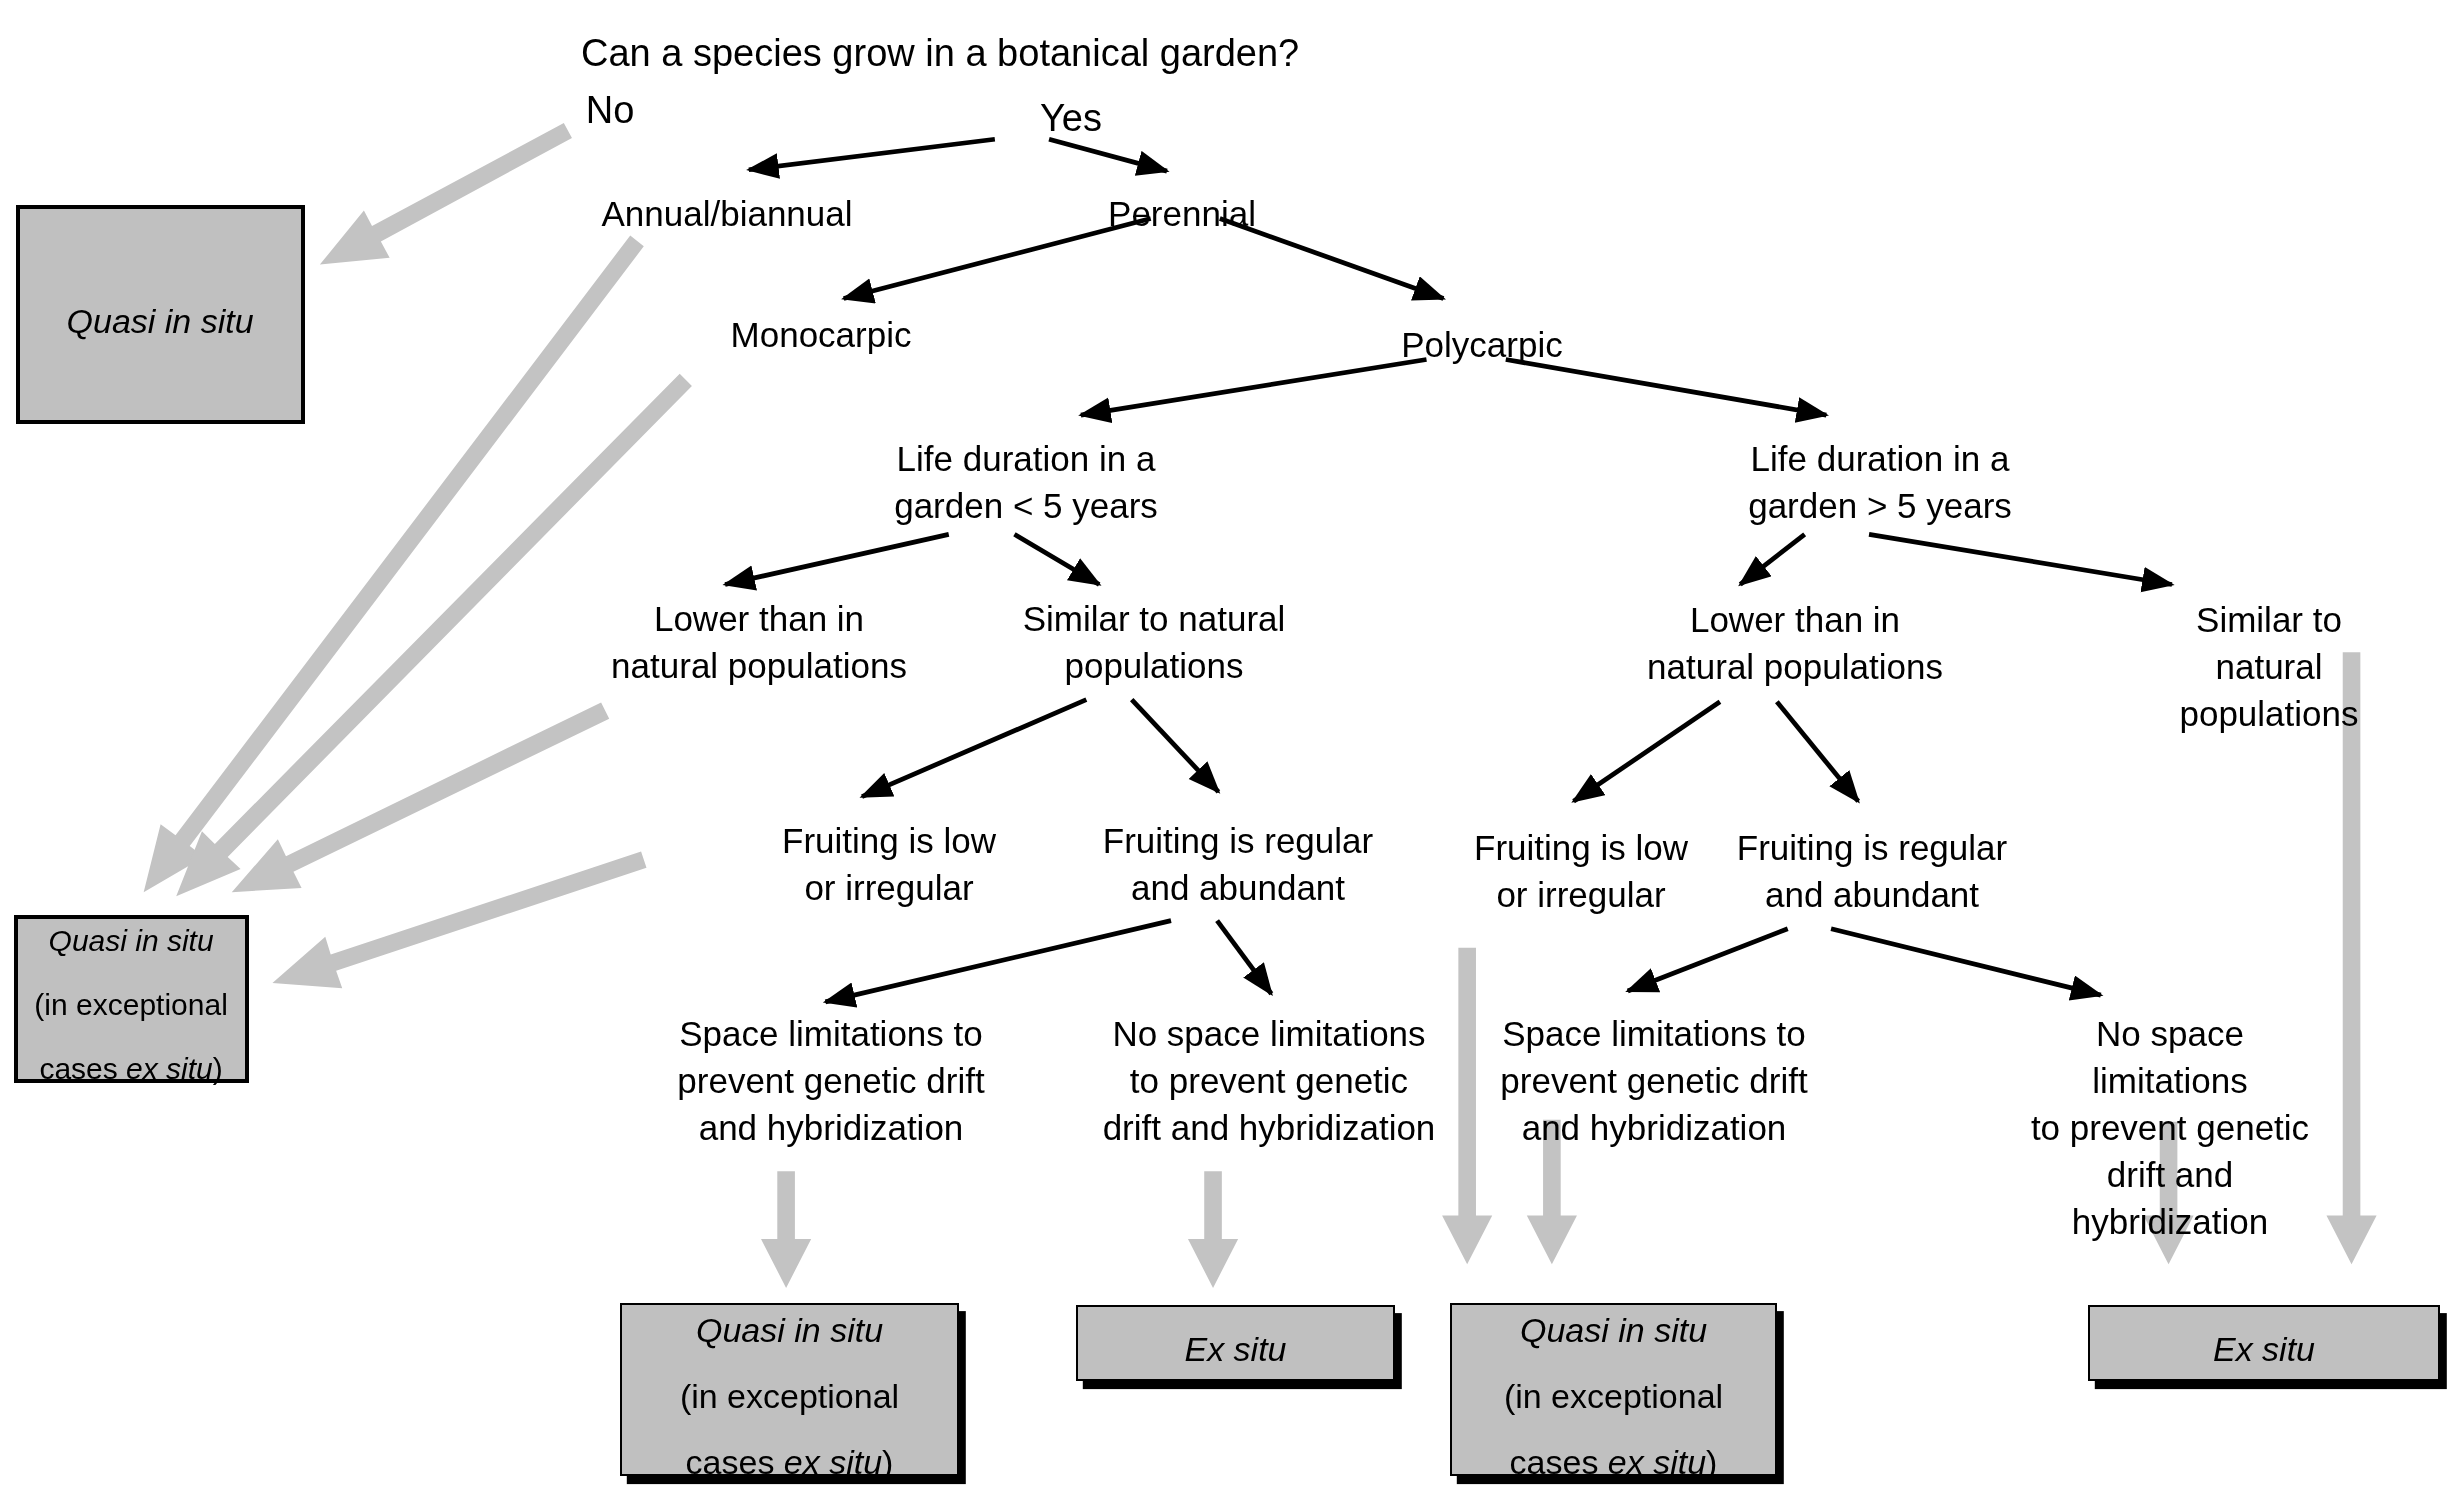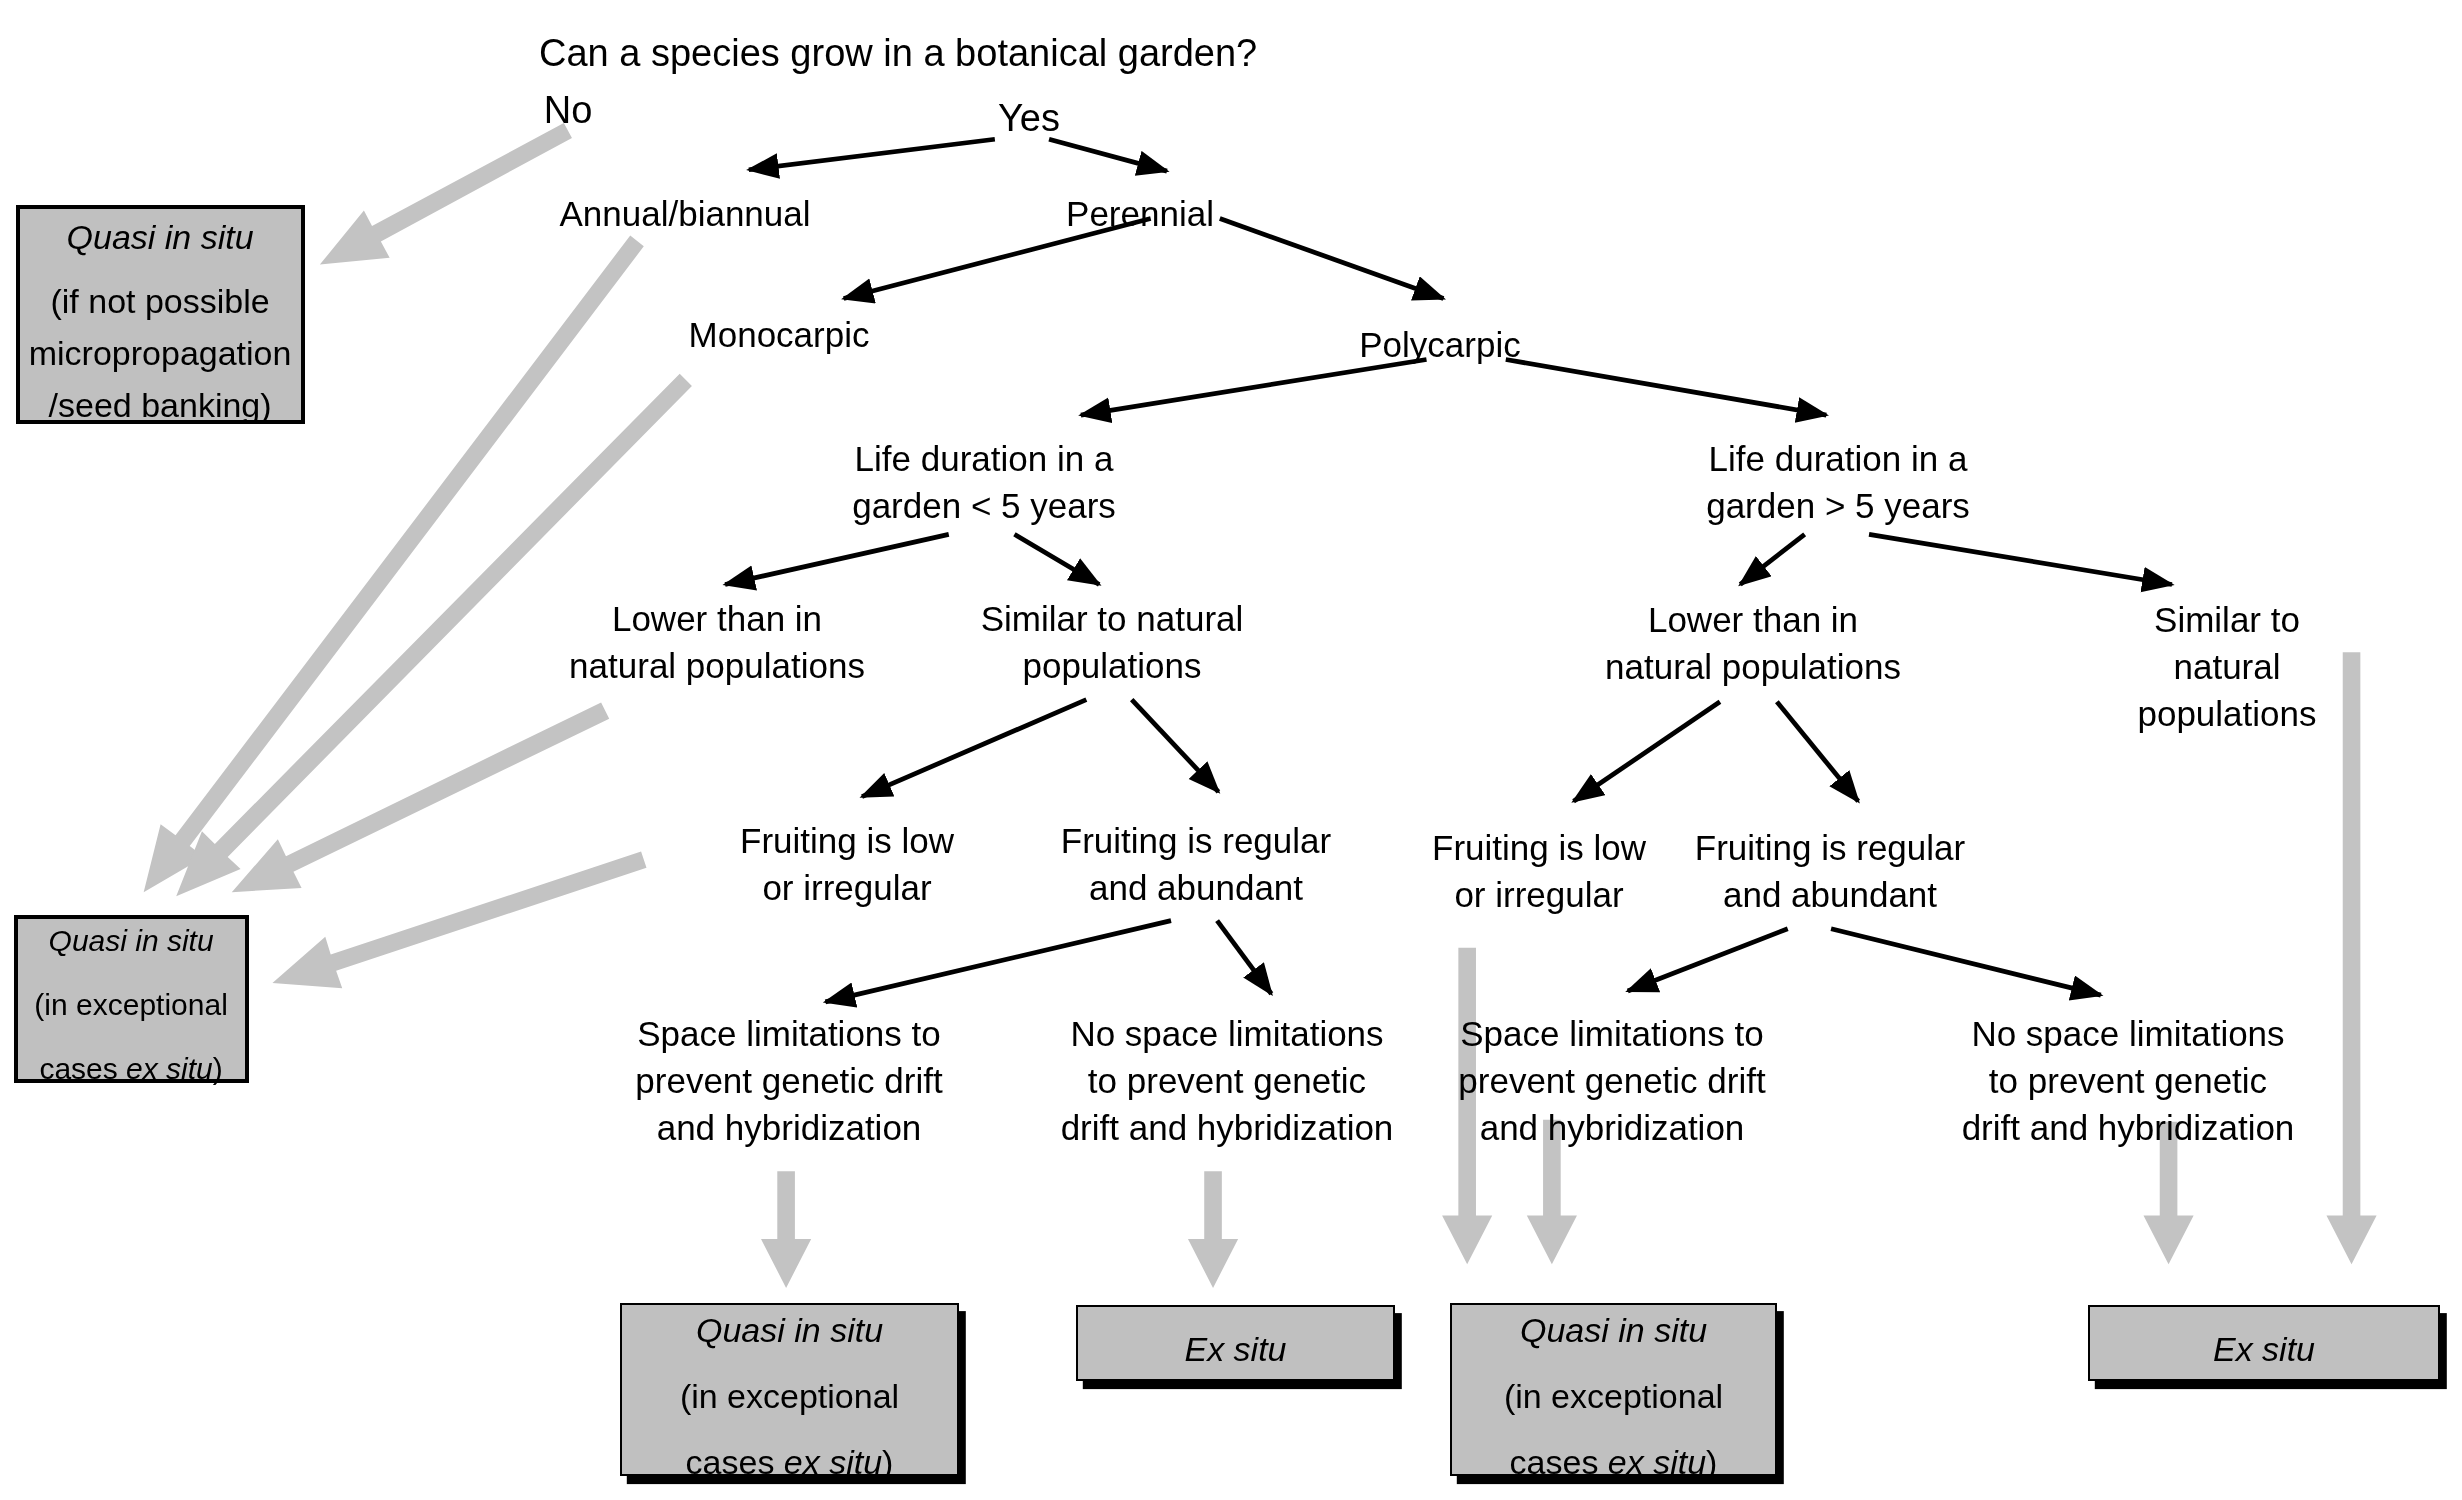--- a/index.html
+++ b/index.html
@@ -20,20 +20,21 @@
   }
   #arrow-layer{position:absolute;left:0;top:0;z-index:1;}
   .lbl{
     position:absolute;
     z-index:2;
     white-space:pre-line;
     text-align:center;
     transform:translateX(-50%);
     font-size:35px;
     line-height:47px;
+    margin-left:42px;
   }
   .big{font-size:38px;line-height:49px;}
   .left-align{transform:none;text-align:left;}
   .gbox{
     position:absolute;
     z-index:2;
     background:var(--box_fill);
     border:4.7px solid var(--line_black);
     box-sizing:border-box;
     display:flex;
@@ -139,23 +140,20 @@
 drift and hybridization</div>
   <div class="lbl" style="left:1612px;top:1010px">Space limitations to
 prevent genetic drift
 and hybridization</div>
   <div class="lbl" style="left:2128px;top:1010px">No space limitations
 to prevent genetic
 drift and hybridization</div>
 
   <div class="gbox" style="left:15.6px;top:205px;width:289px;height:219px">
     <div class="bi">Quasi in situ</div>
-    <div style="white-space:pre-line">(if not possible
-micropropagation
-/seed banking)</div>
   </div>
 
   <div class="gbox small" style="left:13.6px;top:915px;width:235px;height:168px">
     <div class="bi">Quasi in situ</div>
     <div>(in exceptional</div>
     <div class="l3"><span>cases </span><span class="bi">ex situ</span><span>)</span></div>
   </div>
 
   <div class="gbox shadow bottom" style="left:620px;top:1303px;width:339px;height:173px">
     <div class="bi">Quasi in situ</div>

